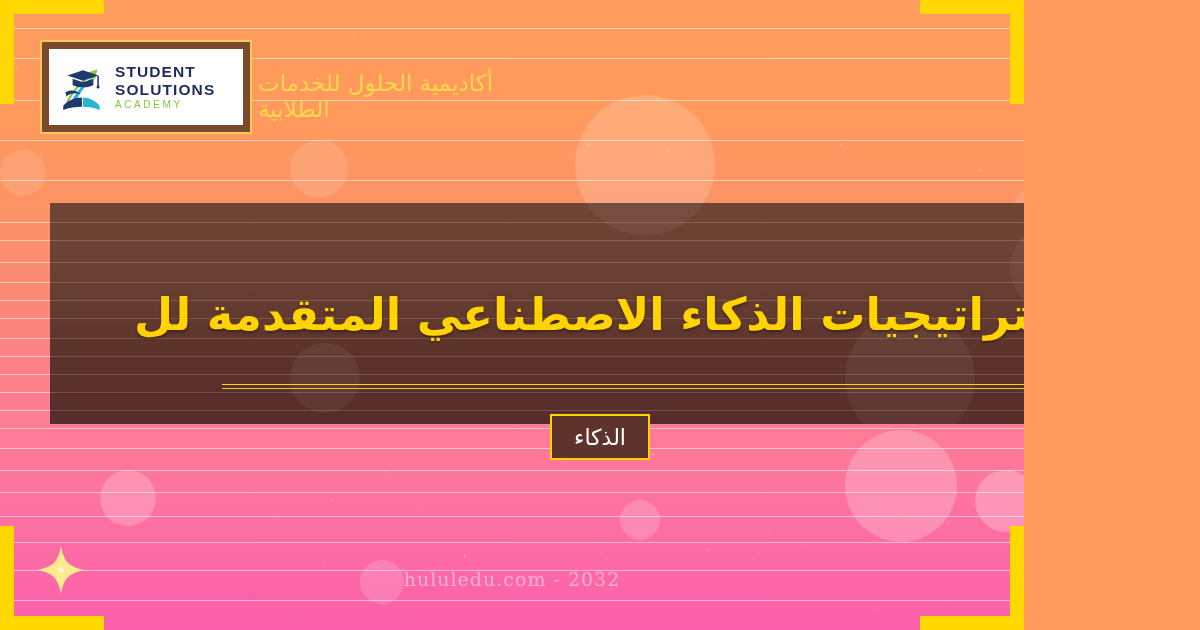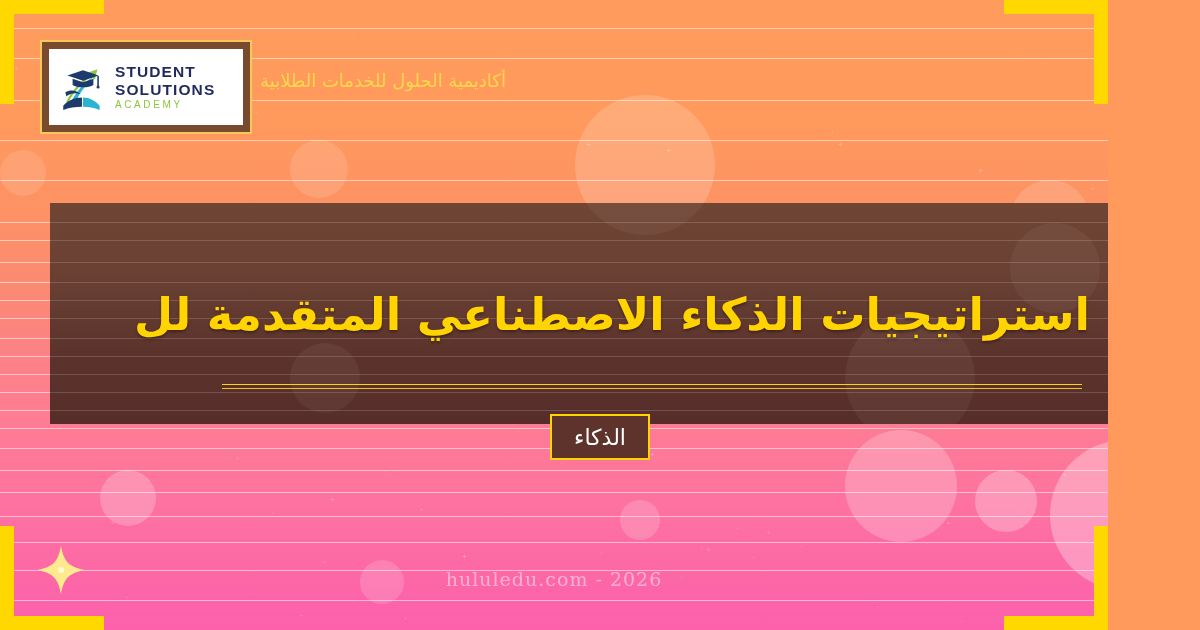--- a/index.html
+++ b/index.html
@@ -4,21 +4,21 @@
 <style>
   * { margin:0; padding:0; box-sizing:border-box; }
   html, body { width:1200px; height:630px; overflow:hidden; }
   body {
     font-family:"DejaVu Sans", sans-serif;
     background:#ff9a5c;
   }
 
   .stage {
     position:relative;
-    width:1108px;
+    width:1024px;
     height:630px;
     overflow:hidden;
     background:linear-gradient(180deg,
        #ff9b5d 0%,
        #ff9a5c 18%,
        #fd9264 33%,
        #fb8a72 45%,
        #fd8186 57%,
        #fe7d93 66%,
        #fd72a0 80%,
@@ -89,23 +89,23 @@
     font-size:15.5px; letter-spacing:1.1px; color:#1f2a5e;
   }
   .logo-words .l2 { margin-top:2px; }
   .logo-words .l3 {
     font-family:"Liberation Sans", sans-serif; font-weight:normal;
     font-size:10px; letter-spacing:2.6px; color:#8cc63f; margin-top:3px;
   }
 
   .brand-ar {
     position:absolute; left:258px; top:70px; width:250px;
-    text-align:center; direction:rtl;
+    text-align:left; direction:rtl;
     font-family:"DejaVu Sans", sans-serif;
-    font-size:18px; color:#ffd84d; font-weight:normal;
+    font-size:23px; color:#ffd84d; font-weight:normal;
   }
 
   
   .title-band {
     position:absolute; left:50px; top:203px; width:1100px; height:221px;
     background:linear-gradient(180deg, #6f4534 0%, #6a4133 30%, #5c332c 70%, #562d29 100%);
     overflow:hidden;
   }
   .title-band .band-lines { position:absolute; inset:0; }
   .title-band .band-lines i { position:absolute; left:0; width:100%; height:1px; background:rgba(255,255,255,.16); }
@@ -334,15 +334,15 @@
     <div class="title-text">استراتيجيات الذكاء الاصطناعي المتقدمة لل</div>
 
     <div class="title-rule">
       <i></i>
       <i></i>
     </div>
   </div>
 
   <div class="badge">الذكاء</div>
 
-  <div class="footer">hululedu.com - 2026</div>
+  <div class="footer">hululedu.com - 2032</div>
 
 </div>
 
 </body></html>

